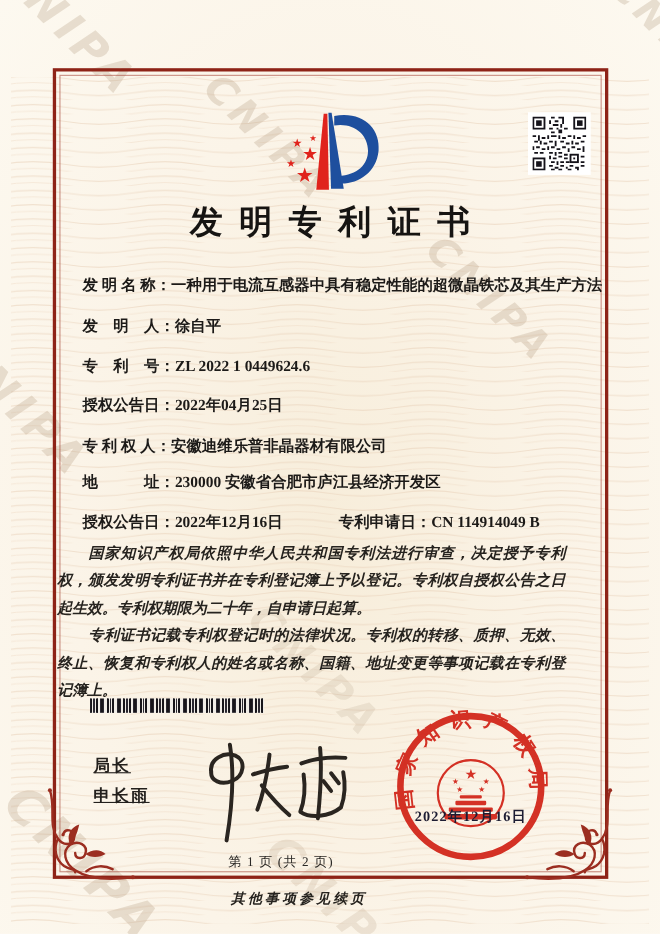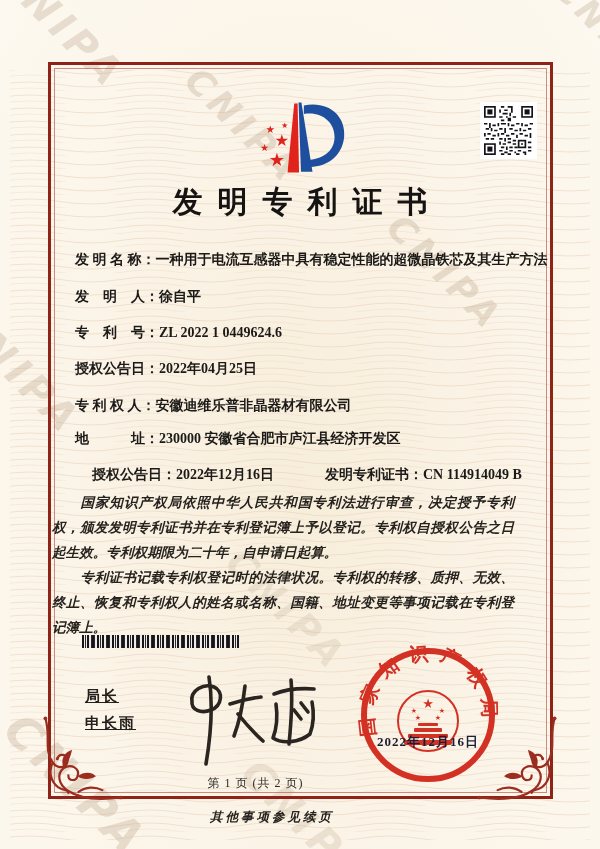--- a/index.html
+++ b/index.html
@@ -48,21 +48,21 @@
     letter-spacing:15px; text-indent:15px;
   }
 
   .field-row { position:absolute; z-index:3; left:75px; width:470px;
     font-size:14px; font-weight:600; color:#1c1a18; white-space:nowrap; }
   .field-row .lbl { display:inline-block; }
   .field-row .val { display:inline-block; }
   .row-0{top:251px} .row-1{top:288px} .row-2{top:324px}
   .row-3{top:360px} .row-4{top:397px} .row-5{top:430px}
   .grant-row { position:absolute; z-index:3; left:75px; top:466px; width:470px;
-    font-size:14px; font-weight:600; color:#1c1a18; white-space:nowrap;margin-left:17px; }
+    font-size:14px; font-weight:600; color:#1c1a18; white-space:nowrap; }
   .grant-right { position:absolute; left:233px; top:0; }
 
   .paras {
     position:absolute; z-index:3; left:52px; top:490px; width:462px;
     font-size:13.6px; line-height:1.84; color:#26231f;
     font-style:italic; font-weight:700; text-align:justify;
   }
   .paras p { text-indent:2.1em; }
 
   .barcode {
@@ -214,21 +214,21 @@
   <div class="field-row row-4">
     <span class="lbl">专 利 权 人：</span><span class="val">安徽迪维乐普非晶器材有限公司</span>
   </div>
   <div class="field-row row-5">
     <span class="lbl">地　　　址：</span><span class="val">230000 安徽省合肥市庐江县经济开发区</span>
   </div>
 
   <div class="grant-row">
     <span>授权公告日：</span><span>2022年12月16日</span>
     <span class="grant-right">
-      <span>发明专利证书：</span><span>CN 114914049 B</span>
+      <span>专利申请日：</span><span>CN 114914049 B</span>
     </span>
   </div>
 
   <div class="paras">
     <p>国家知识产权局依照中华人民共和国专利法进行审查，决定授予专利权，颁发发明专利证书并在专利登记簿上予以登记。专利权自授权公告之日起生效。专利权期限为二十年，自申请日起算。</p>
     <p>专利证书记载专利权登记时的法律状况。专利权的转移、质押、无效、终止、恢复和专利权人的姓名或名称、国籍、地址变更等事项记载在专利登记簿上。</p>
   </div>
 
   <div class="barcode"></div>
 

